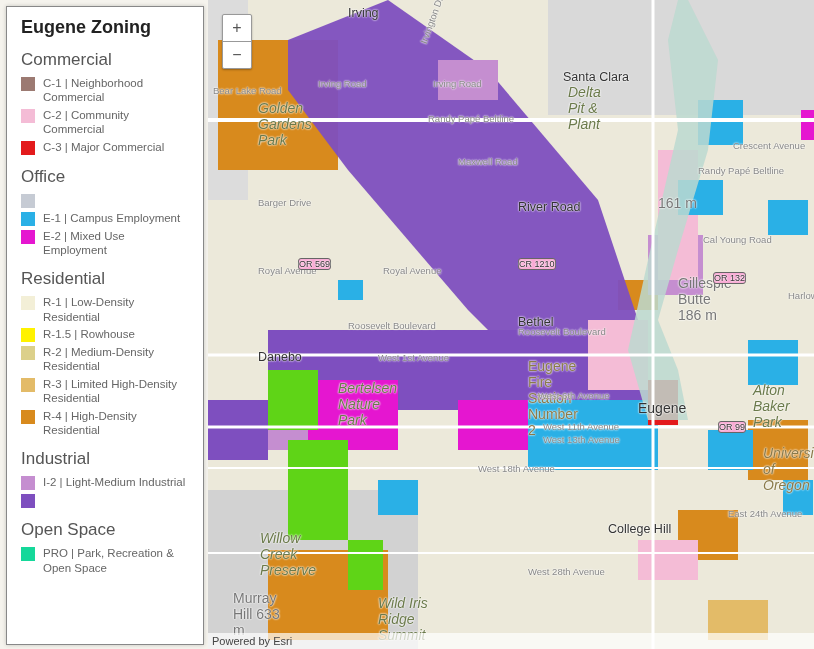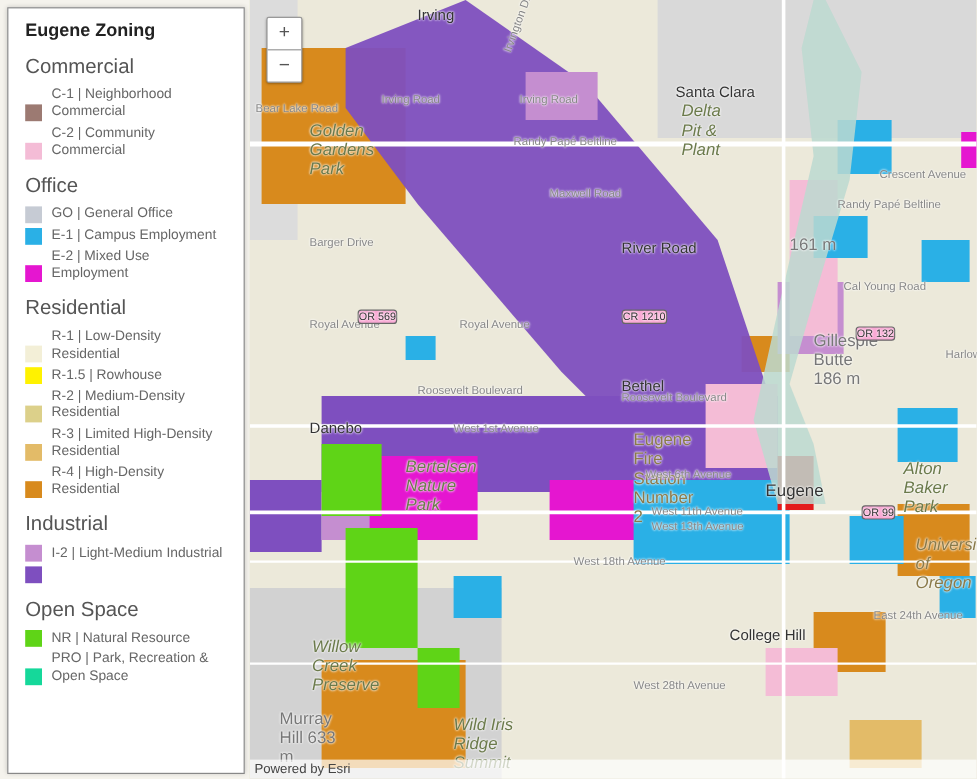--- a/index.html
+++ b/index.html
@@ -7,23 +7,23 @@
   
   .map{position:absolute;left:208px;top:0;width:606px;height:649px;background:#ece9da;overflow:hidden}
   .map svg{position:absolute;inset:0}
   .zoom{position:absolute;left:14px;top:14px;width:28px;background:#fff;border:1px solid #999;border-radius:2px;box-shadow:0 1px 2px rgba(0,0,0,.3)}
   .zoom div{height:26px;line-height:26px;text-align:center;font-size:16px;color:#555;cursor:pointer;-webkit-user-select:none;user-select:none}
   .zoom div:first-child{border-bottom:1px solid #999}
   .attrib{position:absolute;left:0;right:0;bottom:0;height:16px;padding:0 4px;background:rgba(255,255,255,.7);font-size:11px;color:#444;display:flex;justify-content:space-between;align-items:center}
   
   .legend{position:absolute;left:6px;top:6px;width:196px;height:637px;background:#fff;border:1px solid #888;box-shadow:0 0 4px rgba(0,0,0,.2);overflow:hidden}
   .legend .inner{padding:10px 12px 10px 14px}
-  .legend h1{margin:0 0 8px 0;font-size:15px;font-weight:700;color:#222}
+  .legend h1{margin:0 0 8px 0;font-size:18px;font-weight:700;color:#222}
   .legend h2{margin:12px 0 6px 0;font-size:17px;font-weight:400;color:#555}
-  .row{display:flex;align-items:flex-end;margin:3px 0;font-size:11.5px;color:#666;line-height:1.25}
+  .row{display:flex;align-items:flex-start;margin:3px 0;font-size:11.5px;color:#666;line-height:1.25}
   .sw{flex:0 0 14px;width:14px;height:14px;margin-right:8px;margin-top:1px;border:none}
   .lab{flex:1}
   
   .plabel{position:absolute;font-size:11px;color:#555;white-space:nowrap;pointer-events:none;text-shadow:0 0 2px #fff,0 0 2px #fff}
   .plabel.big{font-size:14px;color:#333}
   .plabel.mid{font-size:12.5px;color:#333}
   .plabel.small{font-size:14px;color:#777}
   .plabel.ital{font-style:italic;color:#6b7a4b}
   .plabel.road{color:#888;font-size:9.5px}
   .plabel.shield{background:#f9a8d4;border:1px solid #666;border-radius:3px;padding:0 0;font-size:9px;color:#333}
@@ -156,25 +156,28 @@
 
       <h2>Commercial</h2>
       <div class="row">
           <span class="sw" style="background:#9c7a72"></span>
           <span class="lab">C-1 | Neighborhood Commercial</span>
         </div>
       <div class="row">
           <span class="sw" style="background:#f4bcd6"></span>
           <span class="lab">C-2 | Community Commercial</span>
         </div>
+      <div class="row">
+          <span class="sw" style="background:#e31a1c"></span>
+          <span class="lab">C-3 | Major Commercial</span>
+        </div>
 
       <h2>Office</h2>
       <div class="row">
           <span class="sw" style="background:#c6cbd4"></span>
-          <span class="lab">GO | General Office</span>
         </div>
       <div class="row">
           <span class="sw" style="background:#2ab0e6"></span>
           <span class="lab">E-1 | Campus Employment</span>
         </div>
       <div class="row">
           <span class="sw" style="background:#e516d0"></span>
           <span class="lab">E-2 | Mixed Use Employment</span>
         </div>
 
@@ -204,23 +207,19 @@
       <div class="row">
           <span class="sw" style="background:#c58ed0"></span>
           <span class="lab">I-2 | Light-Medium Industrial</span>
         </div>
       <div class="row">
           <span class="sw" style="background:#7e4fbf"></span>
         </div>
 
       <h2>Open Space</h2>
       <div class="row">
-          <span class="sw" style="background:#5fd417"></span>
-          <span class="lab">NR | Natural Resource</span>
-        </div>
-      <div class="row">
           <span class="sw" style="background:#15d89a"></span>
           <span class="lab">PRO | Park, Recreation &amp; Open Space</span>
         </div>
     </div>
   </div>
 
 </div>
 
 </body></html>

